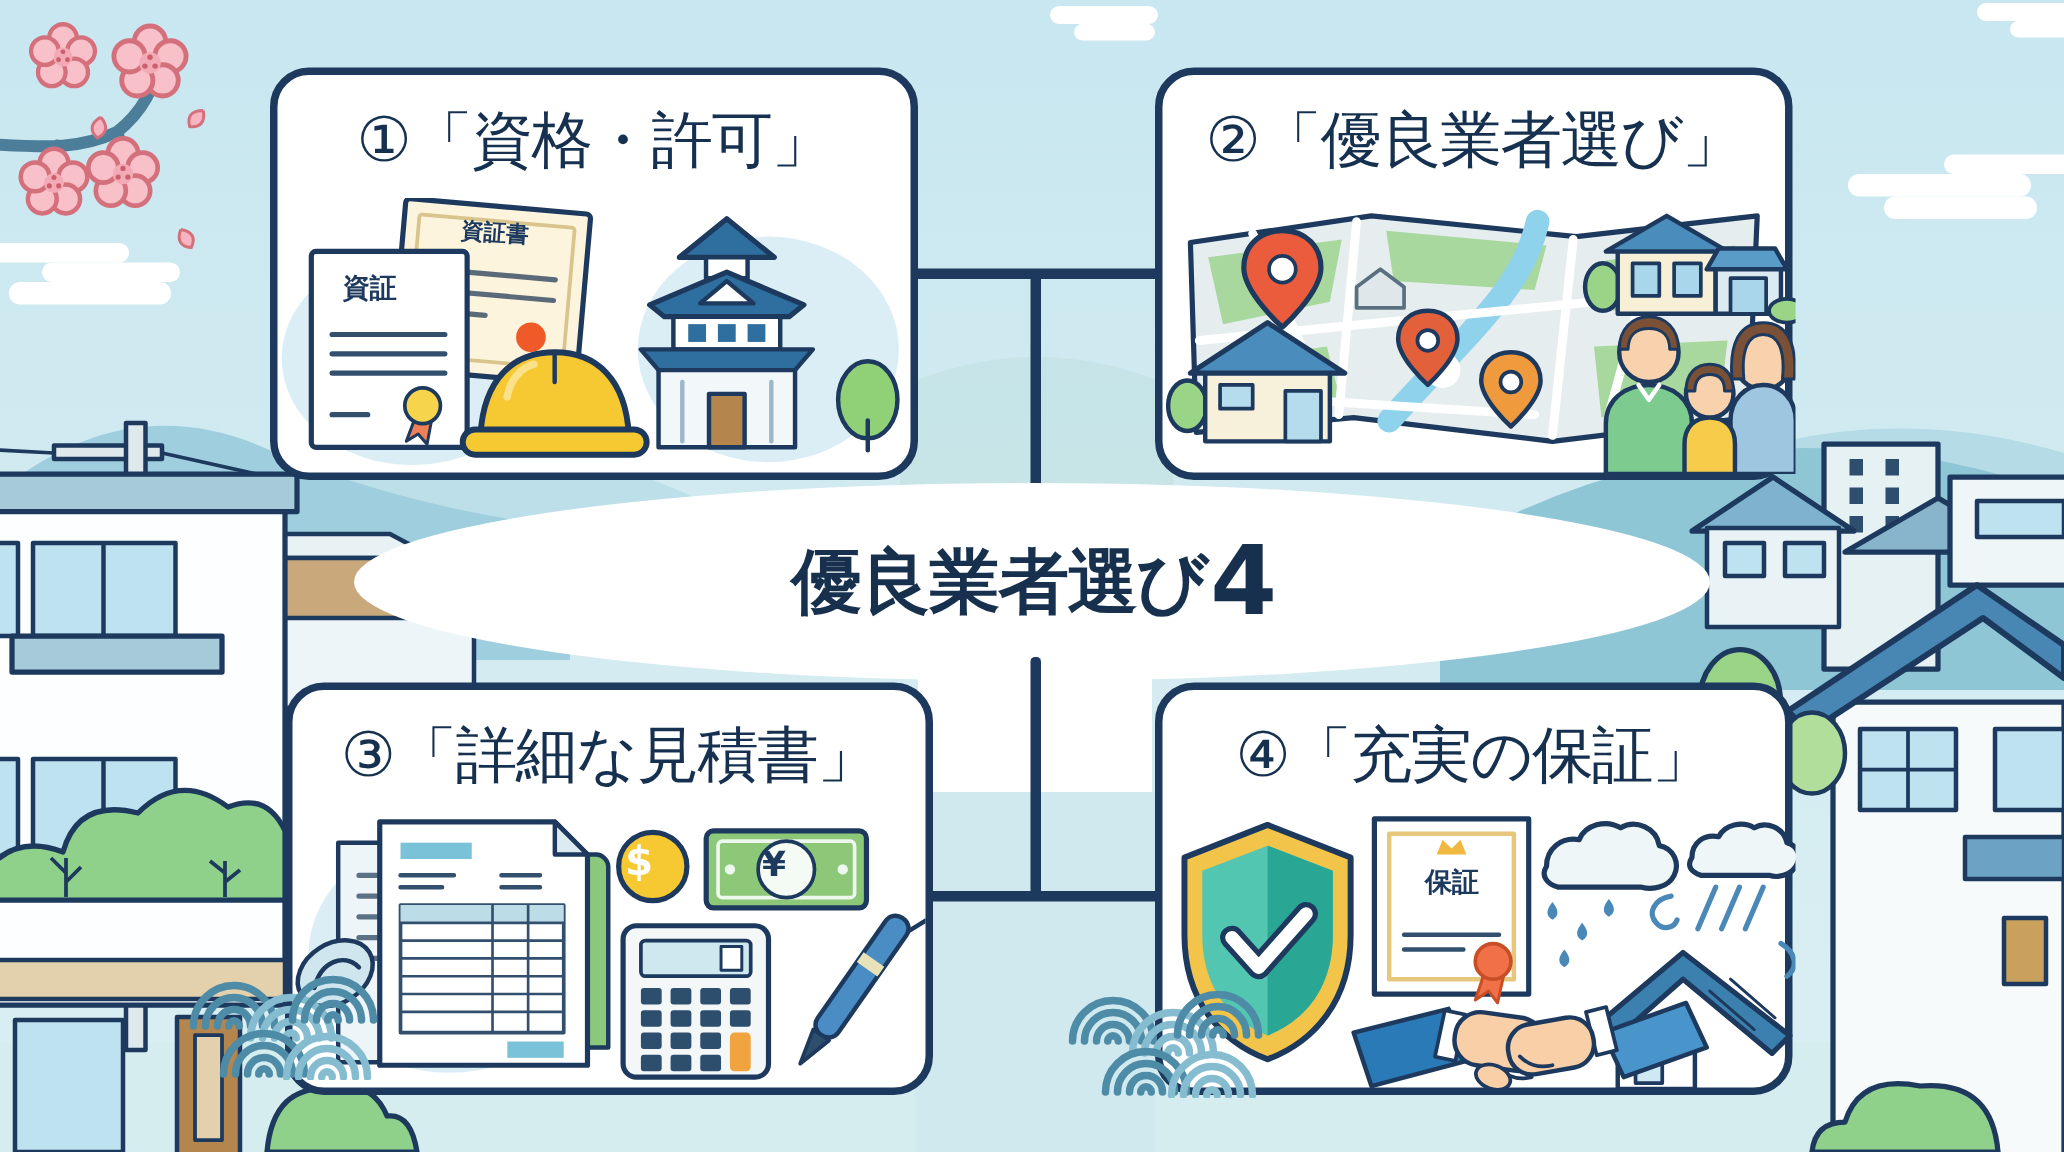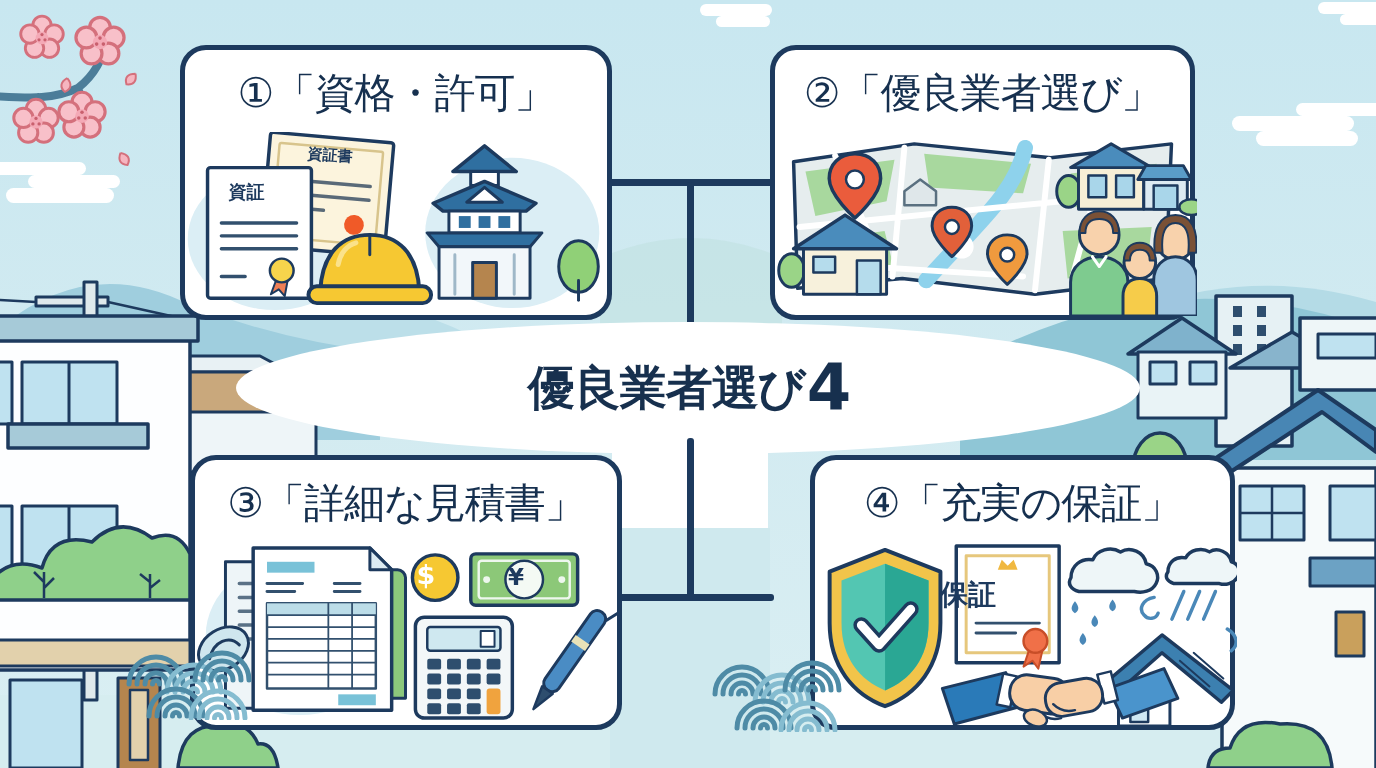--- a/index.html
+++ b/index.html
@@ -345,21 +345,21 @@
           <path d="M364 154 L370 178 L377 154 Z" fill="#2e4e6e" stroke="#1d3a5e" stroke-width="2.5"></path>
           <rect x="362" y="92" width="17" height="8" fill="#e8e2b8"></rect>
           <path d="M379 62 L385 48" stroke="#1d3a5e" stroke-width="3"></path>
         </g>
       </svg>
     </div>
   </div>
   <span class="ov" style="left:408px;top:559px;width:36px;font-size:27px;color:#fff;">$</span>
   <span class="ov" style="left:498px;top:564px;width:36px;font-size:23px;">¥</span>
 
-  <div class="panel" style="left:770px;top:455px;width:415px;height:265px;margin-left:40px;">
+  <div class="panel" style="left:770px;top:455px;width:415px;height:265px;">
     <div class="panel-title">
       <span class="num">④</span><span class="txt">「充実の保証」</span>
     </div>
     <div class="panel-art">
       <svg viewBox="0 0 425 186" stroke-linejoin="round" stroke-linecap="round">
         <g>
           <path d="M258 36 C258 24 268 16 280 18 C284 8 298 4 308 10 C318 4 332 10 334 22 C344 24 348 34 344 42 C340 50 330 52 322 50 L266 50 C258 48 254 42 258 36 Z" fill="#eef6f8" stroke="#1d3a5e" stroke-width="3.5"></path>
           <path d="M356 30 C356 20 364 14 374 16 C378 8 390 5 398 10 C406 5 418 10 420 20 C428 22 430 30 426 36 C422 42 414 44 408 42 L362 42 C356 40 352 36 356 30 Z" fill="#eef6f8" stroke="#1d3a5e" stroke-width="3.5"></path>
           <g fill="#4a88b8">
             <path d="M262 60 C266 65 267 69 262 72 C257 69 258 65 262 60 Z"></path>
@@ -397,21 +397,21 @@
           <rect x="186" y="134" width="14" height="32" fill="#ffffff" stroke="#1d3a5e" stroke-width="2.5" transform="rotate(12 193 150)"></rect>
           <rect x="288" y="132" width="14" height="30" fill="#ffffff" stroke="#1d3a5e" stroke-width="2.5" transform="rotate(-14 295 147)"></rect>
           <rect x="196" y="136" width="60" height="36" rx="17" fill="#f8cfa6" stroke="#1d3a5e" stroke-width="3" transform="rotate(8 226 154)"></rect>
           <rect x="232" y="140" width="58" height="34" rx="16" fill="#f8cfa6" stroke="#1d3a5e" stroke-width="3" transform="rotate(-10 261 157)"></rect>
           <path d="M226 172 C232 178 240 180 248 178 M240 164 C246 170 254 172 262 170" stroke="#1d3a5e" stroke-width="2.5" fill="none"></path>
           <ellipse cx="222" cy="178" rx="12" ry="8" fill="#f8cfa6" stroke="#1d3a5e" stroke-width="2.5" transform="rotate(20 222 178)"></ellipse>
         </g>
       </svg>
     </div>
   </div>
-  <span class="ov" style="left:930px;top:576px;width:76px;font-size:28px;">保証</span>
+  <span class="ov" style="left:930px;top:576px;width:76px;font-size:18px;">保証</span>
 
   <svg class="wave" style="left:122px;top:640px;" width="130" height="80" viewBox="0 0 130 80">
     <use href="#wavefan" x="34" y="44" stroke="#4e8ba6"></use>
     <use href="#wavefan" x="72" y="52" stroke="#85bcd0"></use>
     <use href="#wavefan" x="100" y="40" stroke="#4e8ba6"></use>
     <use href="#wavefan" x="54" y="76" stroke="#4e8ba6"></use>
     <use href="#wavefan" x="96" y="78" stroke="#85bcd0"></use>
   </svg>
   <svg class="wave" style="left:706px;top:648px;" width="140" height="84" viewBox="0 0 140 84">
     <use href="#wavefan" x="36" y="46" stroke="#4e8ba6"></use>

